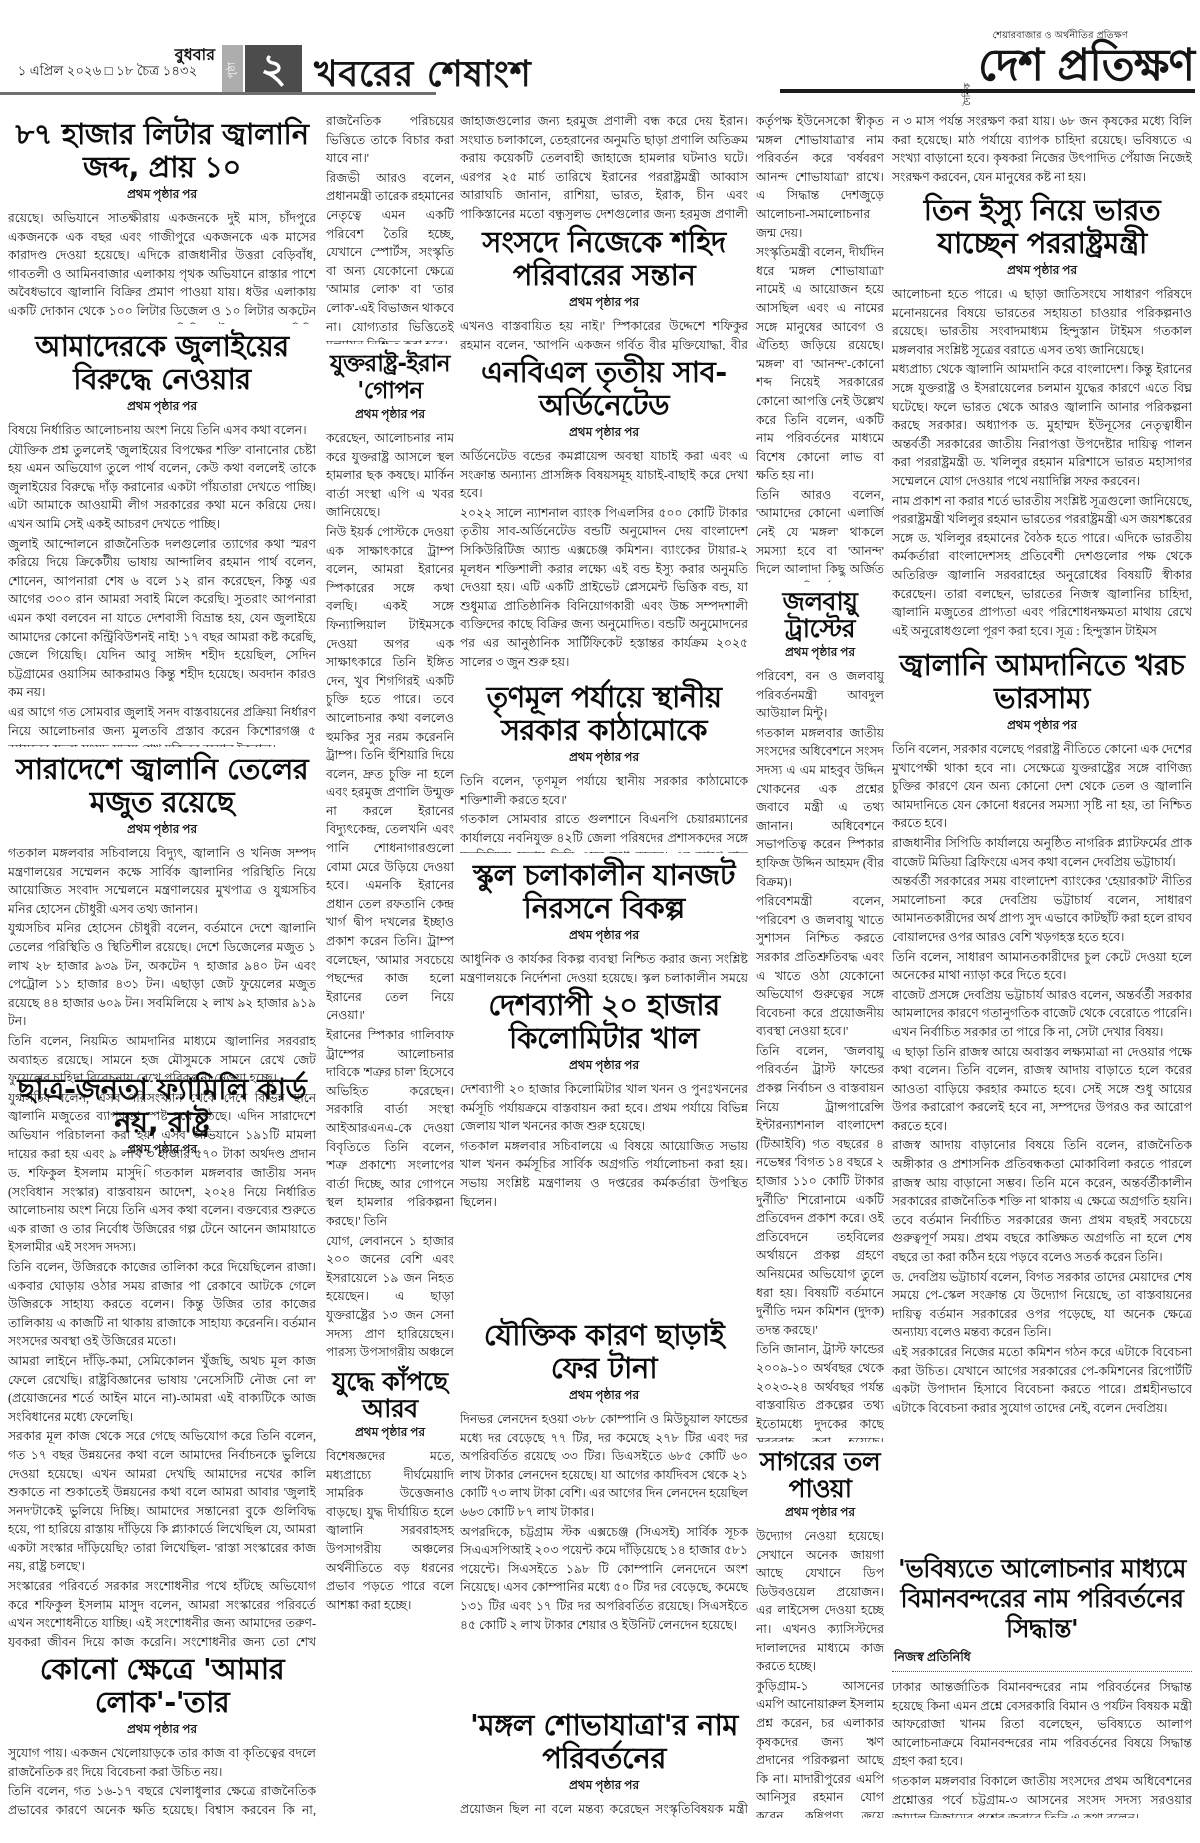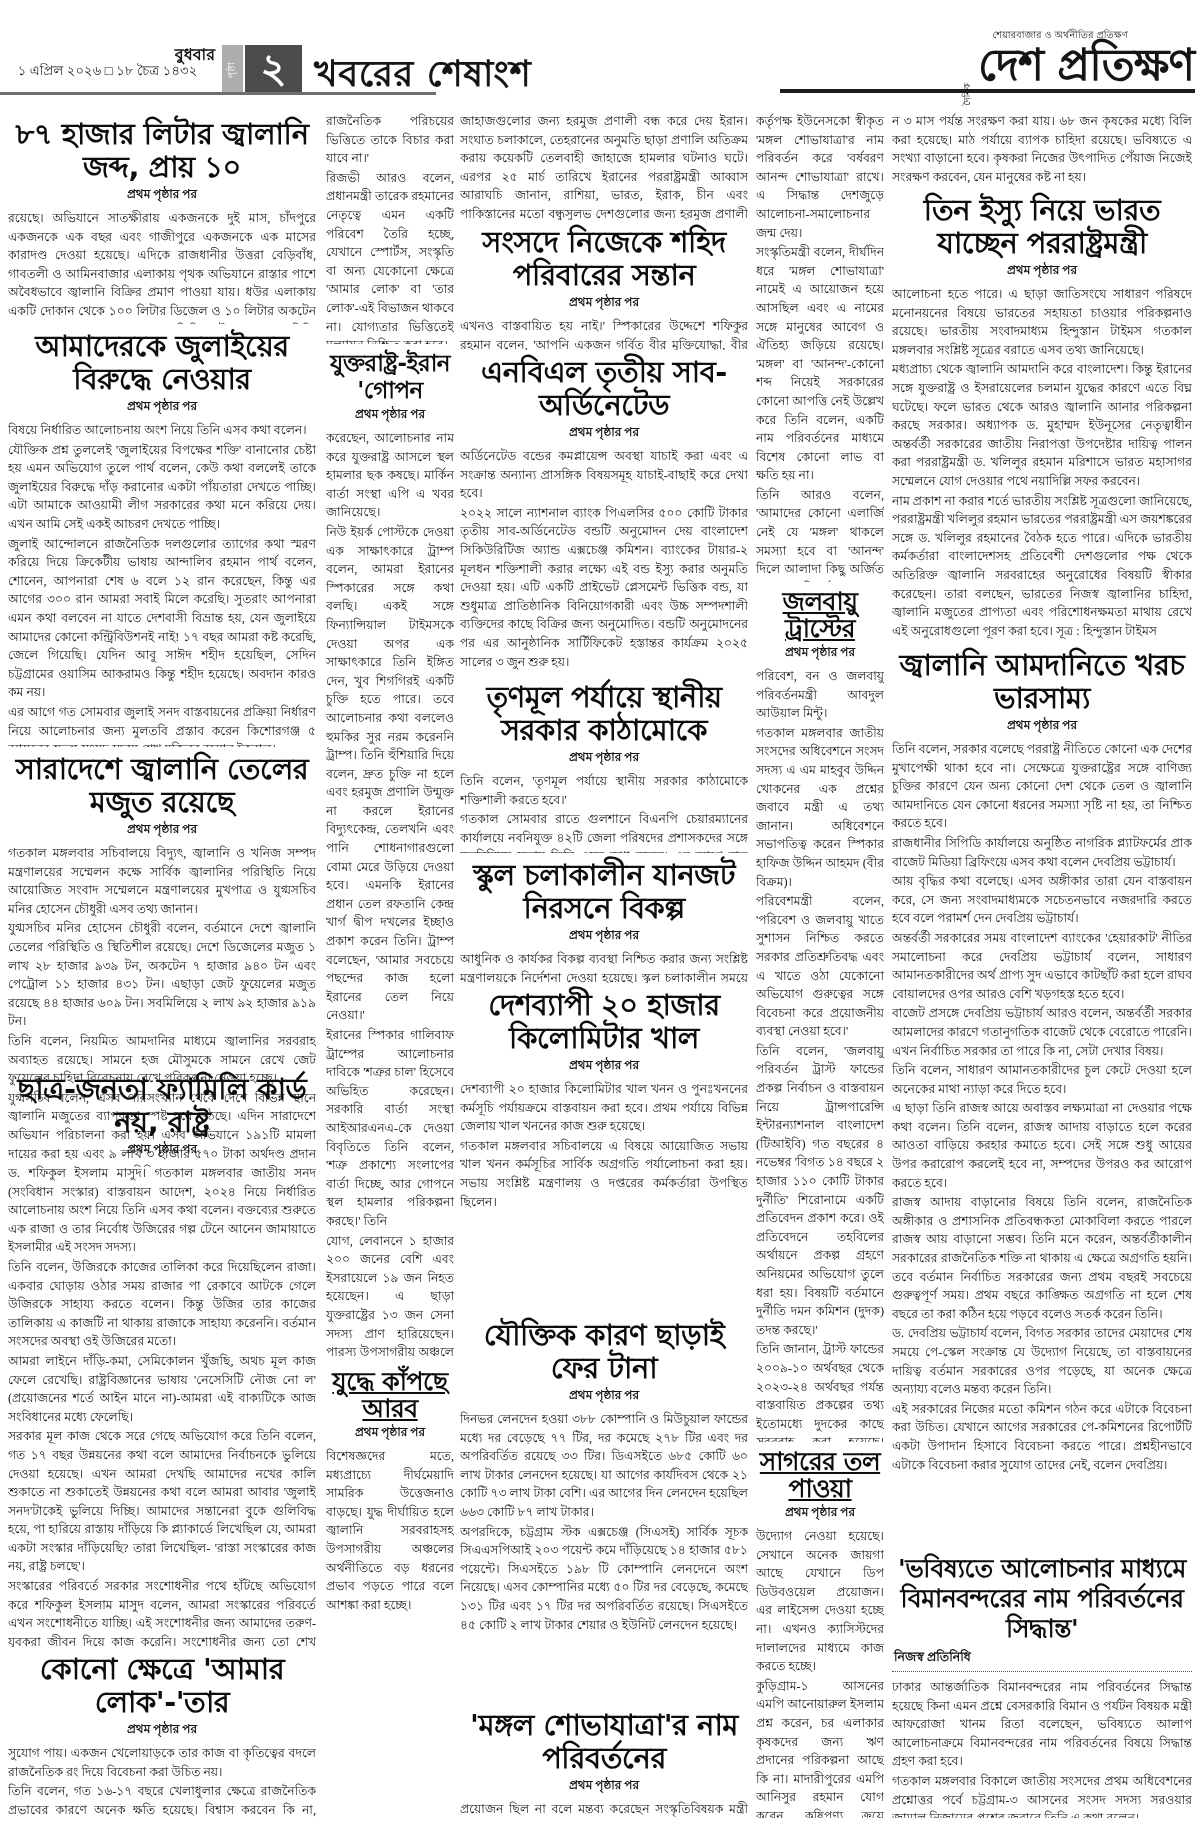--- a/index.html
+++ b/index.html
@@ -49,21 +49,21 @@
     word-break:break-word;
   }
   .art p + p{margin-top:1px;}
   .hl{
     text-align:center;font-weight:800;color:#0d0d0d;
     font-family:"DejaVu Sans","Liberation Sans",sans-serif;
     margin:6px 0 1px 0;
   }
   .two .hl{font-size:29px;line-height:33px;letter-spacing:-.5px;}
   .one .hl{font-size:23px;line-height:27px;letter-spacing:-.5px;}
-  .one.bighl .hl{font-size:25px;text-decoration:underline;}
+  .one.bighl .hl{font-size:25px;}
   .quoted .hl{font-size:25px;line-height:30px;}
   .sub{
     text-align:center;font-size:12px;font-weight:bold;margin:1px 0 4px 0;
     font-family:"Liberation Serif","DejaVu Serif",serif;
   }
   .byline{
     font-size:12.5px;font-weight:bold;margin:4px 0 2px 2px;text-align:left;
   }
   .byline-rule{border-bottom:1px dotted #555;margin:0 0 6px 0;height:1px;}
 </style>
@@ -227,24 +227,23 @@
       <div class="sub">প্রথম পৃষ্ঠার পর</div>
       <p>আলোচনা হতে পারে। এ ছাড়া জাতিসংঘে সাধারণ পরিষদে মনোনয়নের বিষয়ে ভারতের সহায়তা চাওয়ার পরিকল্পনাও রয়েছে। ভারতীয় সংবাদমাধ্যম হিন্দুস্তান টাইমস গতকাল মঙ্গলবার সংশ্লিষ্ট সূত্রের বরাতে এসব তথ্য জানিয়েছে।</p>
       <p>মধ্যপ্রাচ্য থেকে জ্বালানি আমদানি করে বাংলাদেশ। কিন্তু ইরানের সঙ্গে যুক্তরাষ্ট্র ও ইসরায়েলের চলমান যুদ্ধের কারণে এতে বিঘ্ন ঘটেছে। ফলে ভারত থেকে আরও জ্বালানি আনার পরিকল্পনা করছে সরকার। অধ্যাপক ড. মুহাম্মদ ইউনূসের নেতৃত্বাধীন অন্তর্বর্তী সরকারের জাতীয় নিরাপত্তা উপদেষ্টার দায়িত্ব পালন করা পররাষ্ট্রমন্ত্রী ড. খলিলুর রহমান মরিশাসে ভারত মহাসাগর সম্মেলনে যোগ দেওয়ার পথে নয়াদিল্লি সফর করবেন।</p>
       <p>নাম প্রকাশ না করার শর্তে ভারতীয় সংশ্লিষ্ট সূত্রগুলো জানিয়েছে, পররাষ্ট্রমন্ত্রী খলিলুর রহমান ভারতের পররাষ্ট্রমন্ত্রী এস জয়শঙ্করের সঙ্গে ড. খলিলুর রহমানের বৈঠক হতে পারে। এদিকে ভারতীয় কর্মকর্তারা বাংলাদেশসহ প্রতিবেশী দেশগুলোর পক্ষ থেকে অতিরিক্ত জ্বালানি সরবরাহের অনুরোধের বিষয়টি স্বীকার করেছেন। তারা বলছেন, ভারতের নিজস্ব জ্বালানির চাহিদা, জ্বালানি মজুতের প্রাপ্যতা এবং পরিশোধনক্ষমতা মাথায় রেখে এই অনুরোধগুলো পূরণ করা হবে। সূত্র : হিন্দুস্তান টাইমস</p>
     </section>
   <section class="art two" style="top: 531px; height: 905px;">
       <div class="hl">জ্বালানি আমদানিতে খরচ ভারসাম্য</div>
       <div class="sub">প্রথম পৃষ্ঠার পর</div>
       <p>তিনি বলেন, সরকার বলেছে পররাষ্ট্র নীতিতে কোনো এক দেশের মুখাপেক্ষী থাকা হবে না। সেক্ষেত্রে যুক্তরাষ্ট্রের সঙ্গে বাণিজ্য চুক্তির কারণে যেন অন্য কোনো দেশ থেকে তেল ও জ্বালানি আমদানিতে যেন কোনো ধরনের সমস্যা সৃষ্টি না হয়, তা নিশ্চিত করতে হবে।</p>
       <p>রাজধানীর সিপিডি কার্যালয়ে অনুষ্ঠিত নাগরিক প্ল্যাটফর্মের প্রাক বাজেট মিডিয়া ব্রিফিংয়ে এসব কথা বলেন দেবপ্রিয় ভট্টাচার্য।</p>
-      <p>আয় বৃদ্ধির কথা বলেছে। এসব অঙ্গীকার তারা যেন বাস্তবায়ন করে, সে জন্য সংবাদমাধ্যমকে সচেতনভাবে নজরদারি করতে হবে বলে পরামর্শ দেন দেবপ্রিয় ভট্টাচার্য।</p>
       <p>অন্তর্বর্তী সরকারের সময় বাংলাদেশ ব্যাংকের 'হেয়ারকাট' নীতির সমালোচনা করে দেবপ্রিয় ভট্টাচার্য বলেন, সাধারণ আমানতকারীদের অর্থ প্রাপ্য সুদ এভাবে কাটছাঁট করা হলে রাঘব বোয়ালদের ওপর আরও বেশি খড়গহস্ত হতে হবে।</p>
+      <p>তিনি বলেন, সাধারণ আমানতকারীদের চুল কেটে দেওয়া হলে অনেকের মাথা ন্যাড়া করে দিতে হবে।</p>
       <p>বাজেট প্রসঙ্গে দেবপ্রিয় ভট্টাচার্য আরও বলেন, অন্তর্বর্তী সরকার আমলাদের কারণে গতানুগতিক বাজেট থেকে বেরোতে পারেনি। এখন নির্বাচিত সরকার তা পারে কি না, সেটা দেখার বিষয়।</p>
-      <p>তিনি বলেন, সাধারণ আমানতকারীদের চুল কেটে দেওয়া হলে অনেকের মাথা ন্যাড়া করে দিতে হবে।</p>
       <p>এ ছাড়া তিনি রাজস্ব আয়ে অবাস্তব লক্ষ্যমাত্রা না দেওয়ার পক্ষে কথা বলেন। তিনি বলেন, রাজস্ব আদায় বাড়াতে হলে করের আওতা বাড়িয়ে করহার কমাতে হবে। সেই সঙ্গে শুধু আয়ের উপর করারোপ করলেই হবে না, সম্পদের উপরও কর আরোপ করতে হবে।</p>
       <p>রাজস্ব আদায় বাড়ানোর বিষয়ে তিনি বলেন, রাজনৈতিক অঙ্গীকার ও প্রশাসনিক প্রতিবন্ধকতা মোকাবিলা করতে পারলে রাজস্ব আয় বাড়ানো সম্ভব। তিনি মনে করেন, অন্তর্বর্তীকালীন সরকারের রাজনৈতিক শক্তি না থাকায় এ ক্ষেত্রে অগ্রগতি হয়নি। তবে বর্তমান নির্বাচিত সরকারের জন্য প্রথম বছরই সবচেয়ে গুরুত্বপূর্ণ সময়। প্রথম বছরে কাঙ্ক্ষিত অগ্রগতি না হলে শেষ বছরে তা করা কঠিন হয়ে পড়বে বলেও সতর্ক করেন তিনি।</p>
       <p>ড. দেবপ্রিয় ভট্টাচার্য বলেন, বিগত সরকার তাদের মেয়াদের শেষ সময়ে পে-স্কেল সংক্রান্ত যে উদ্যোগ নিয়েছে, তা বাস্তবায়নের দায়িত্ব বর্তমান সরকারের ওপর পড়েছে, যা অনেক ক্ষেত্রে অন্যায্য বলেও মন্তব্য করেন তিনি।</p>
       <p>এই সরকারের নিজের মতো কমিশন গঠন করে এটাকে বিবেচনা করা উচিত। যেখানে আগের সরকারের পে-কমিশনের রিপোর্টটি একটা উপাদান হিসাবে বিবেচনা করতে পারে। প্রশ্নহীনভাবে এটাকে বিবেচনা করার সুযোগ তাদের নেই, বলেন দেবপ্রিয়।</p>
     </section>
   <section class="art two quoted" style="top: 1436px; height: 270px;">
       <div class="hl">'ভবিষ্যতে আলোচনার মাধ্যমে বিমানবন্দরের নাম পরিবর্তনের সিদ্ধান্ত'</div>
       <div class="byline">নিজস্ব প্রতিনিধি</div>
       <div class="byline-rule"></div>
       <p>ঢাকার আন্তর্জাতিক বিমানবন্দরের নাম পরিবর্তনের সিদ্ধান্ত হয়েছে কিনা এমন প্রশ্নে বেসরকারি বিমান ও পর্যটন বিষয়ক মন্ত্রী আফরোজা খানম রিতা বলেছেন, ভবিষ্যতে আলাপ আলোচনাক্রমে বিমানবন্দরের নাম পরিবর্তনের বিষয়ে সিদ্ধান্ত গ্রহণ করা হবে।</p>

